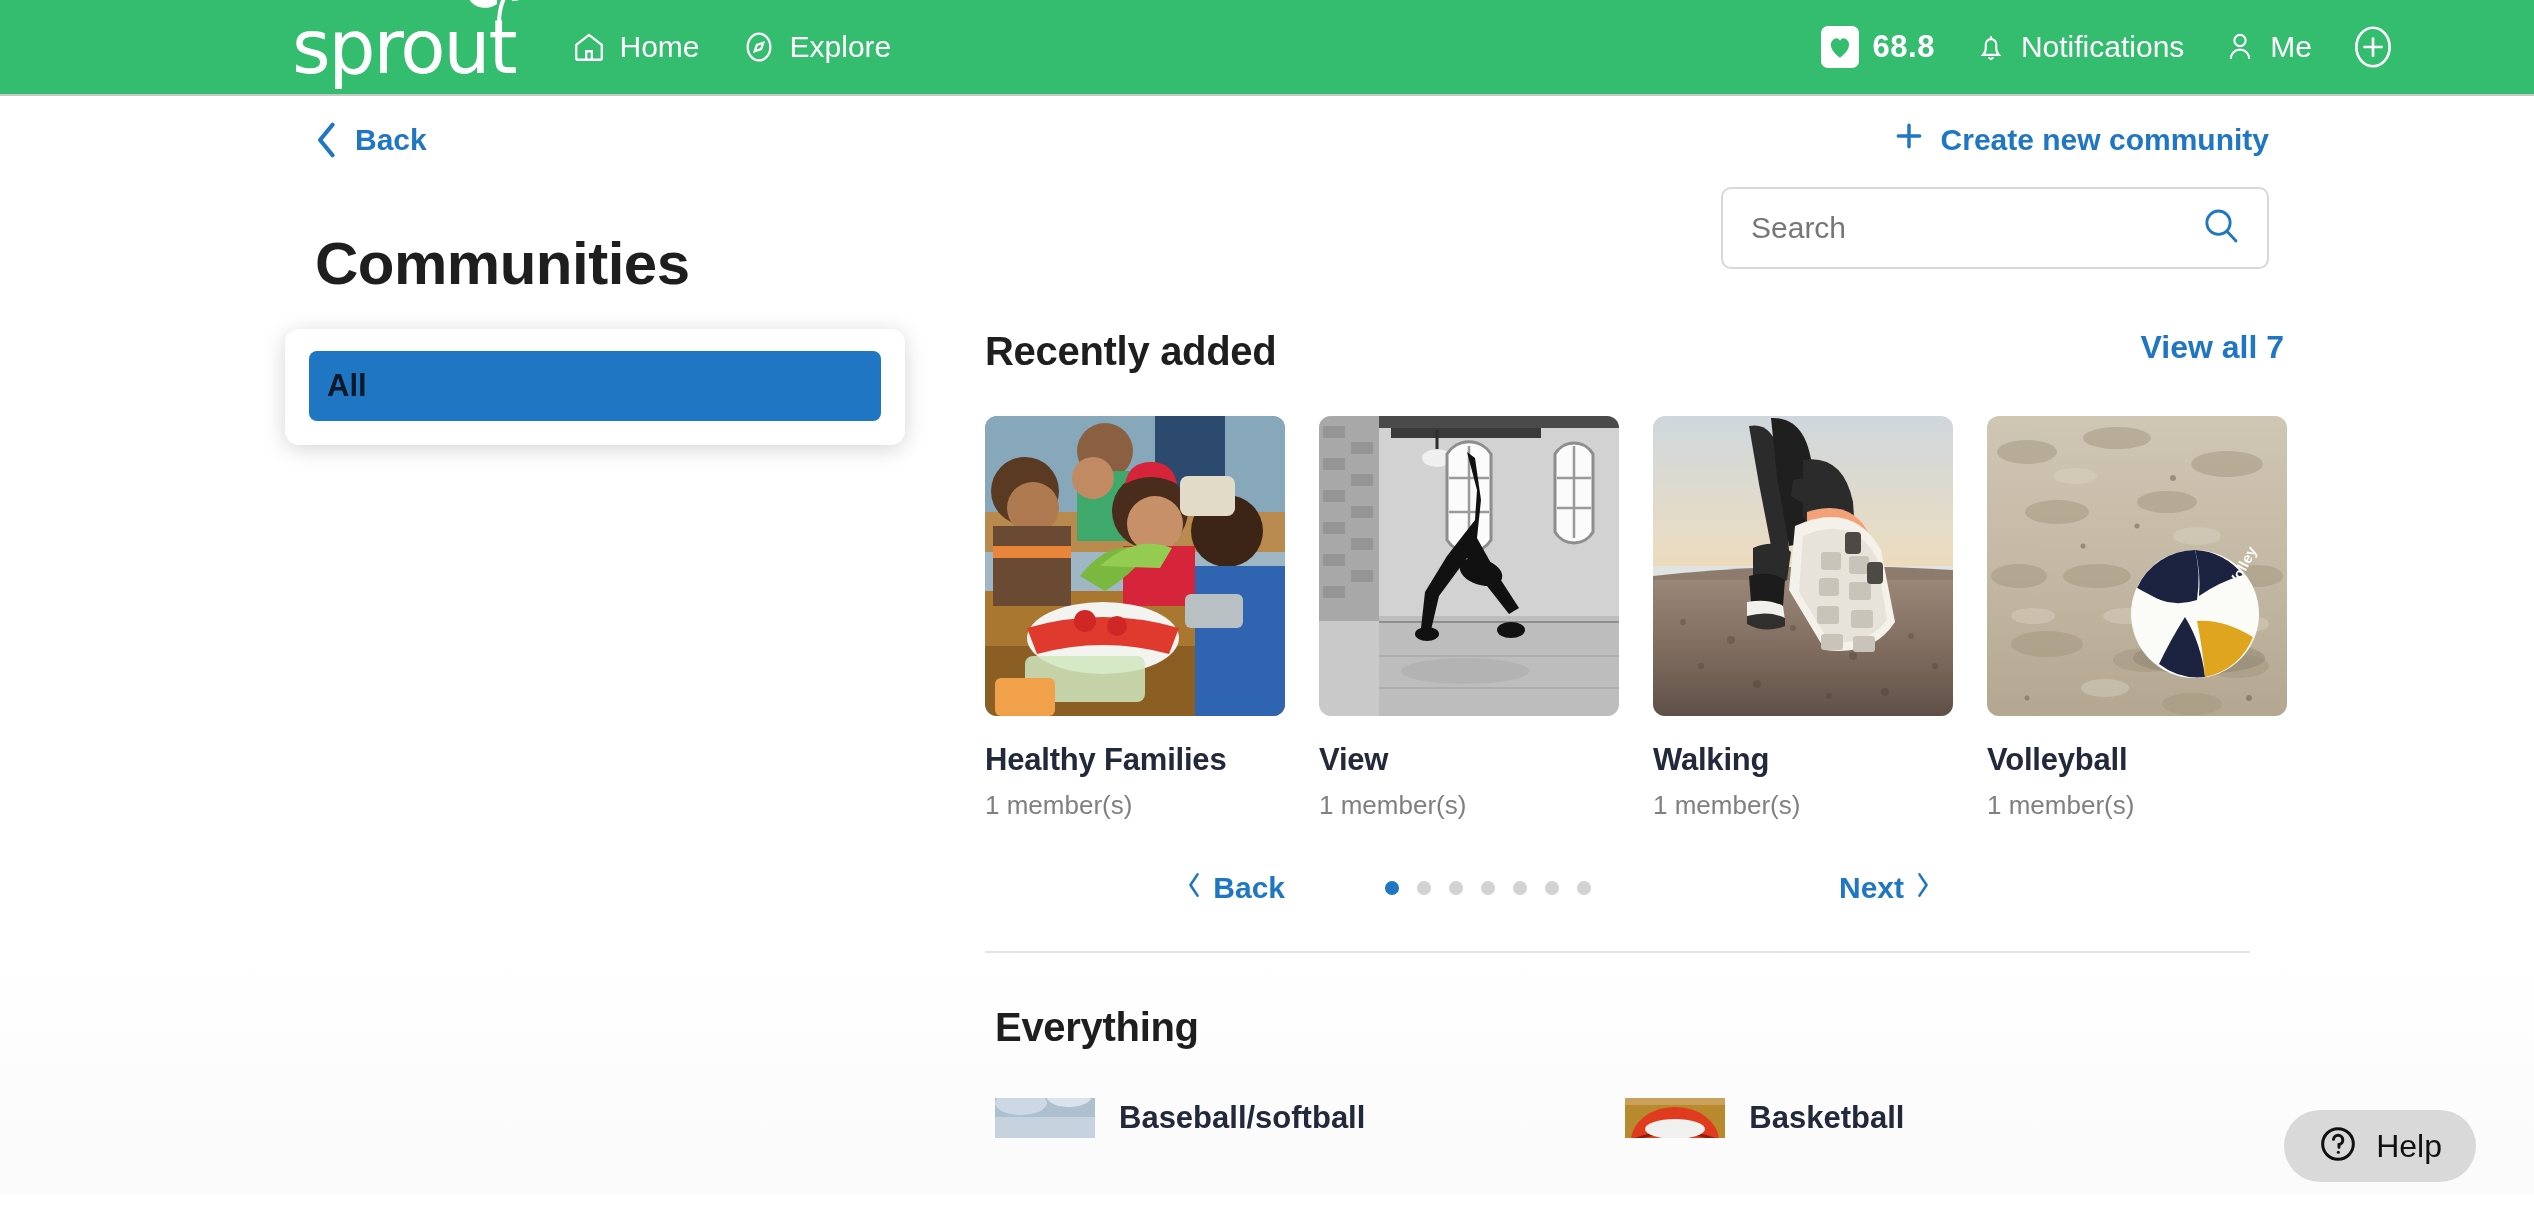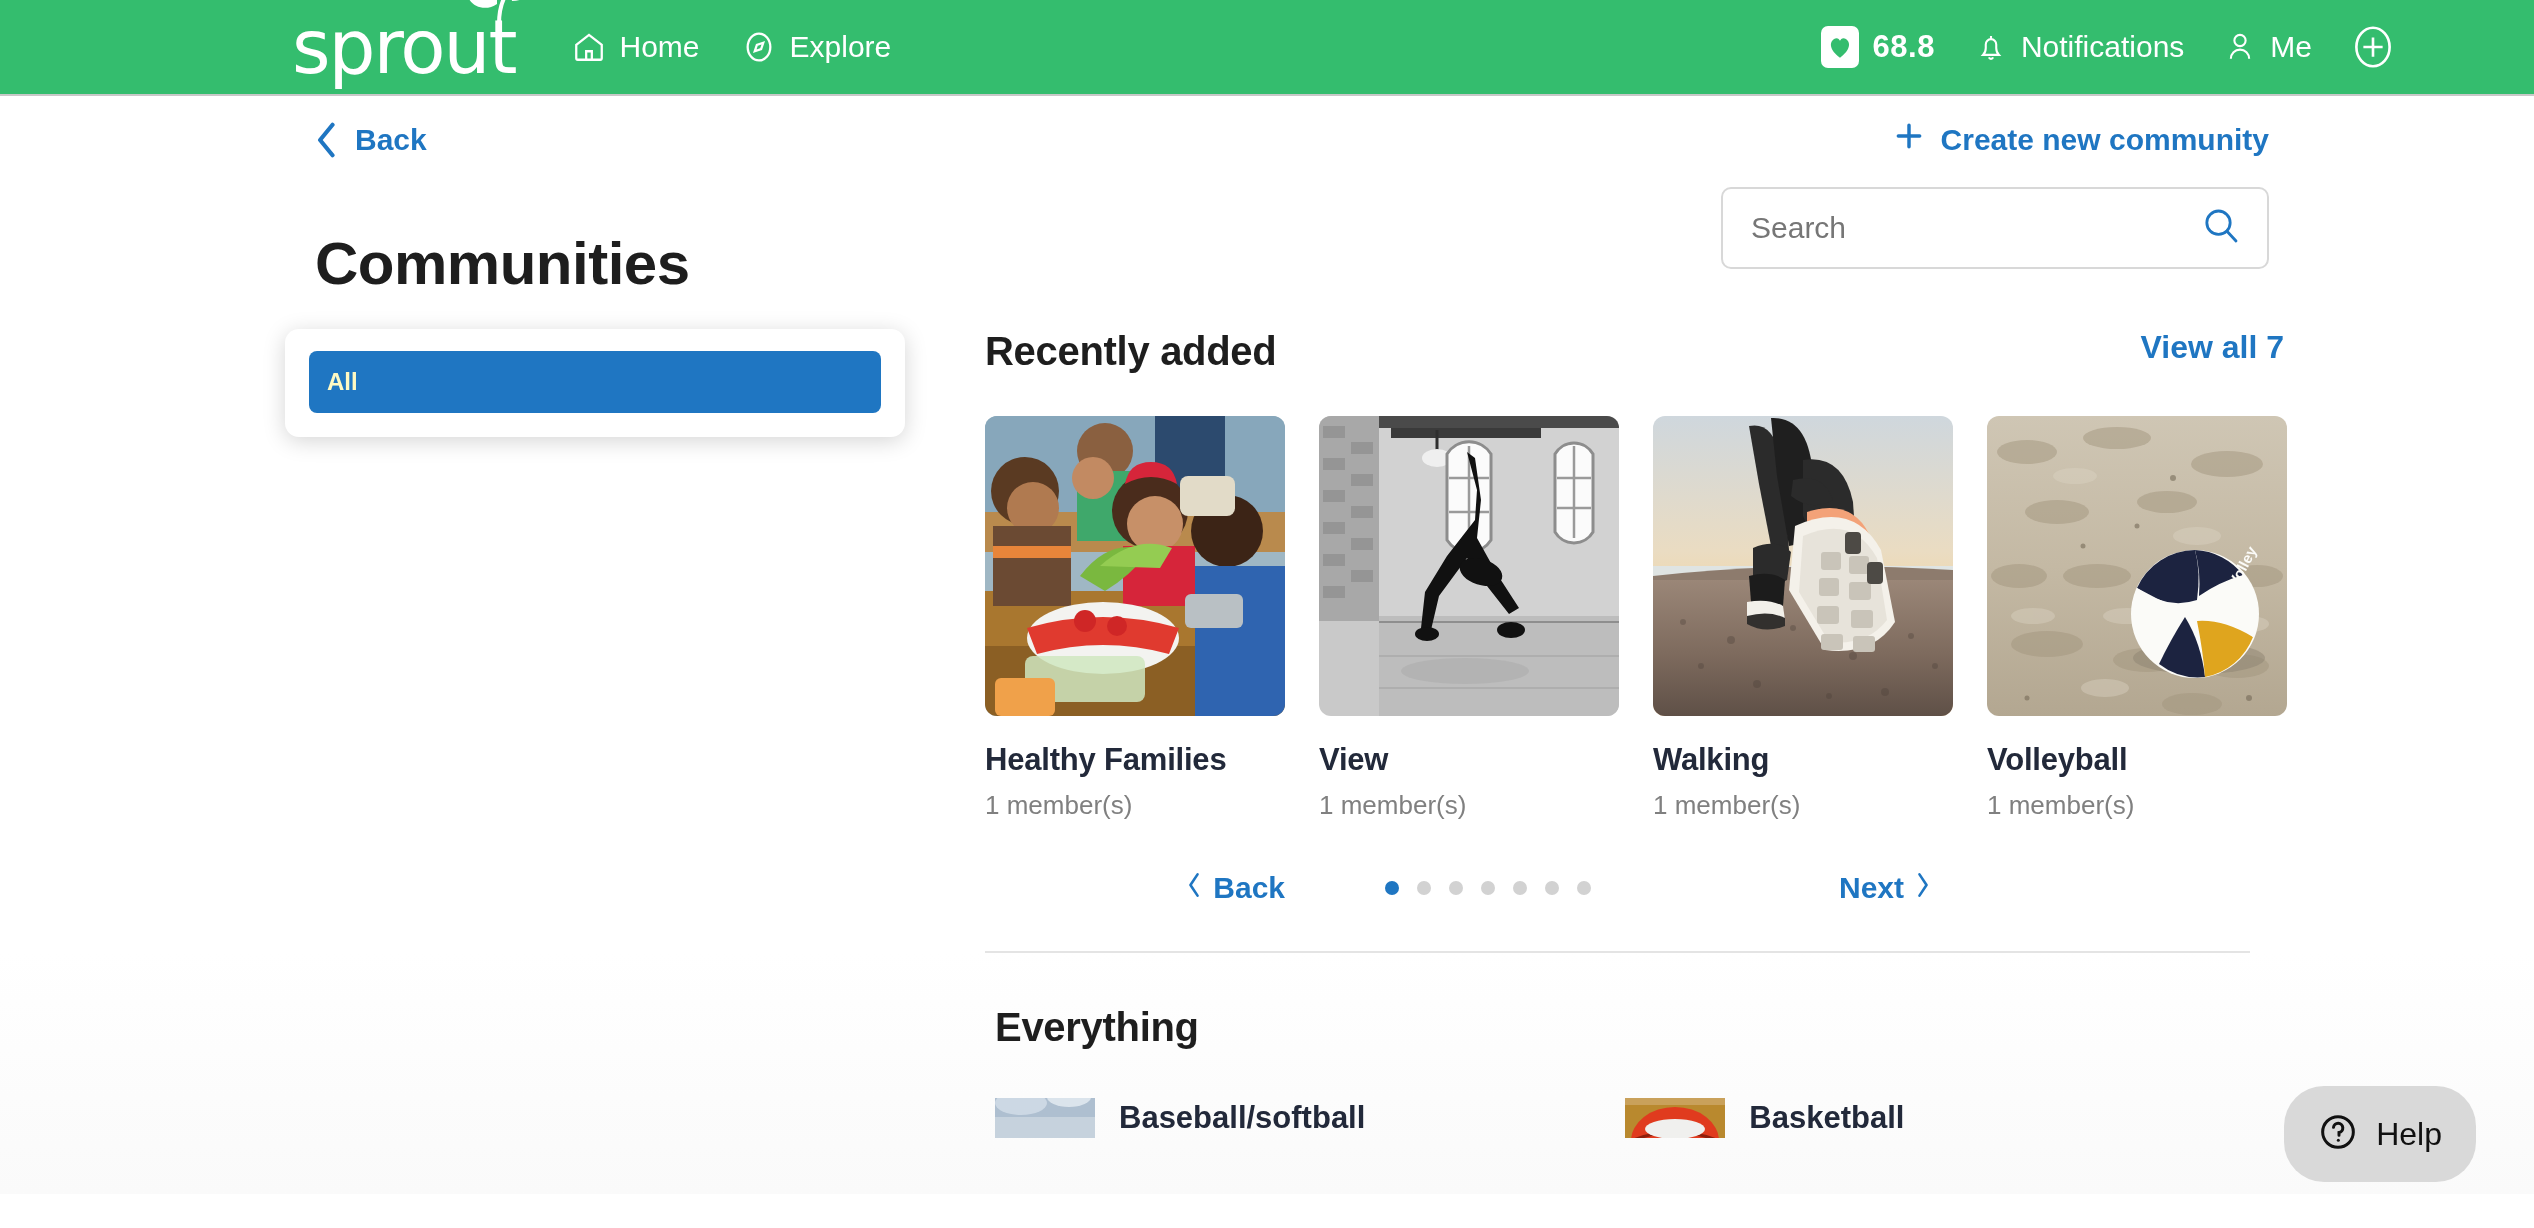--- a/index.html
+++ b/index.html
@@ -146,22 +146,22 @@
     padding: 22px 24px 24px 24px;
     width: 620px;
   }
   .dd-label {
     font-size: 30px;
     color: #6b6b6b;
     padding: 8px 16px 20px 16px;
   }
   .dd-option {
     background: #1f76c2;
-    color: #fef9c3;
-    font-size: 24px;
+    color: #0f172a;
+    font-size: 31px;
     font-weight: 700;
     border-radius: 8px;
     padding: 17px 18px;
     cursor: pointer;
   }
 
   
   .main-col { flex: 1; padding-left: 70px; }
   .sec-head {
     display: flex;
@@ -259,21 +259,21 @@
   }
   .clip-name {
     font-size: 31px; font-weight: 700; color: #22293a;
   }
 
   
   .help-btn {
     position: absolute;
     right: 58px;
     bottom: 12px;
-    height: 96px;
+    height: 72px;
     background: #d9d9d9;
     border-radius: 40px;
     display: flex;
     align-items: center;
     gap: 18px;
     padding: 0 34px;
     cursor: pointer;
   }
   .help-label { font-size: 32px; color: #111; font-weight: 400; }
 </style>

